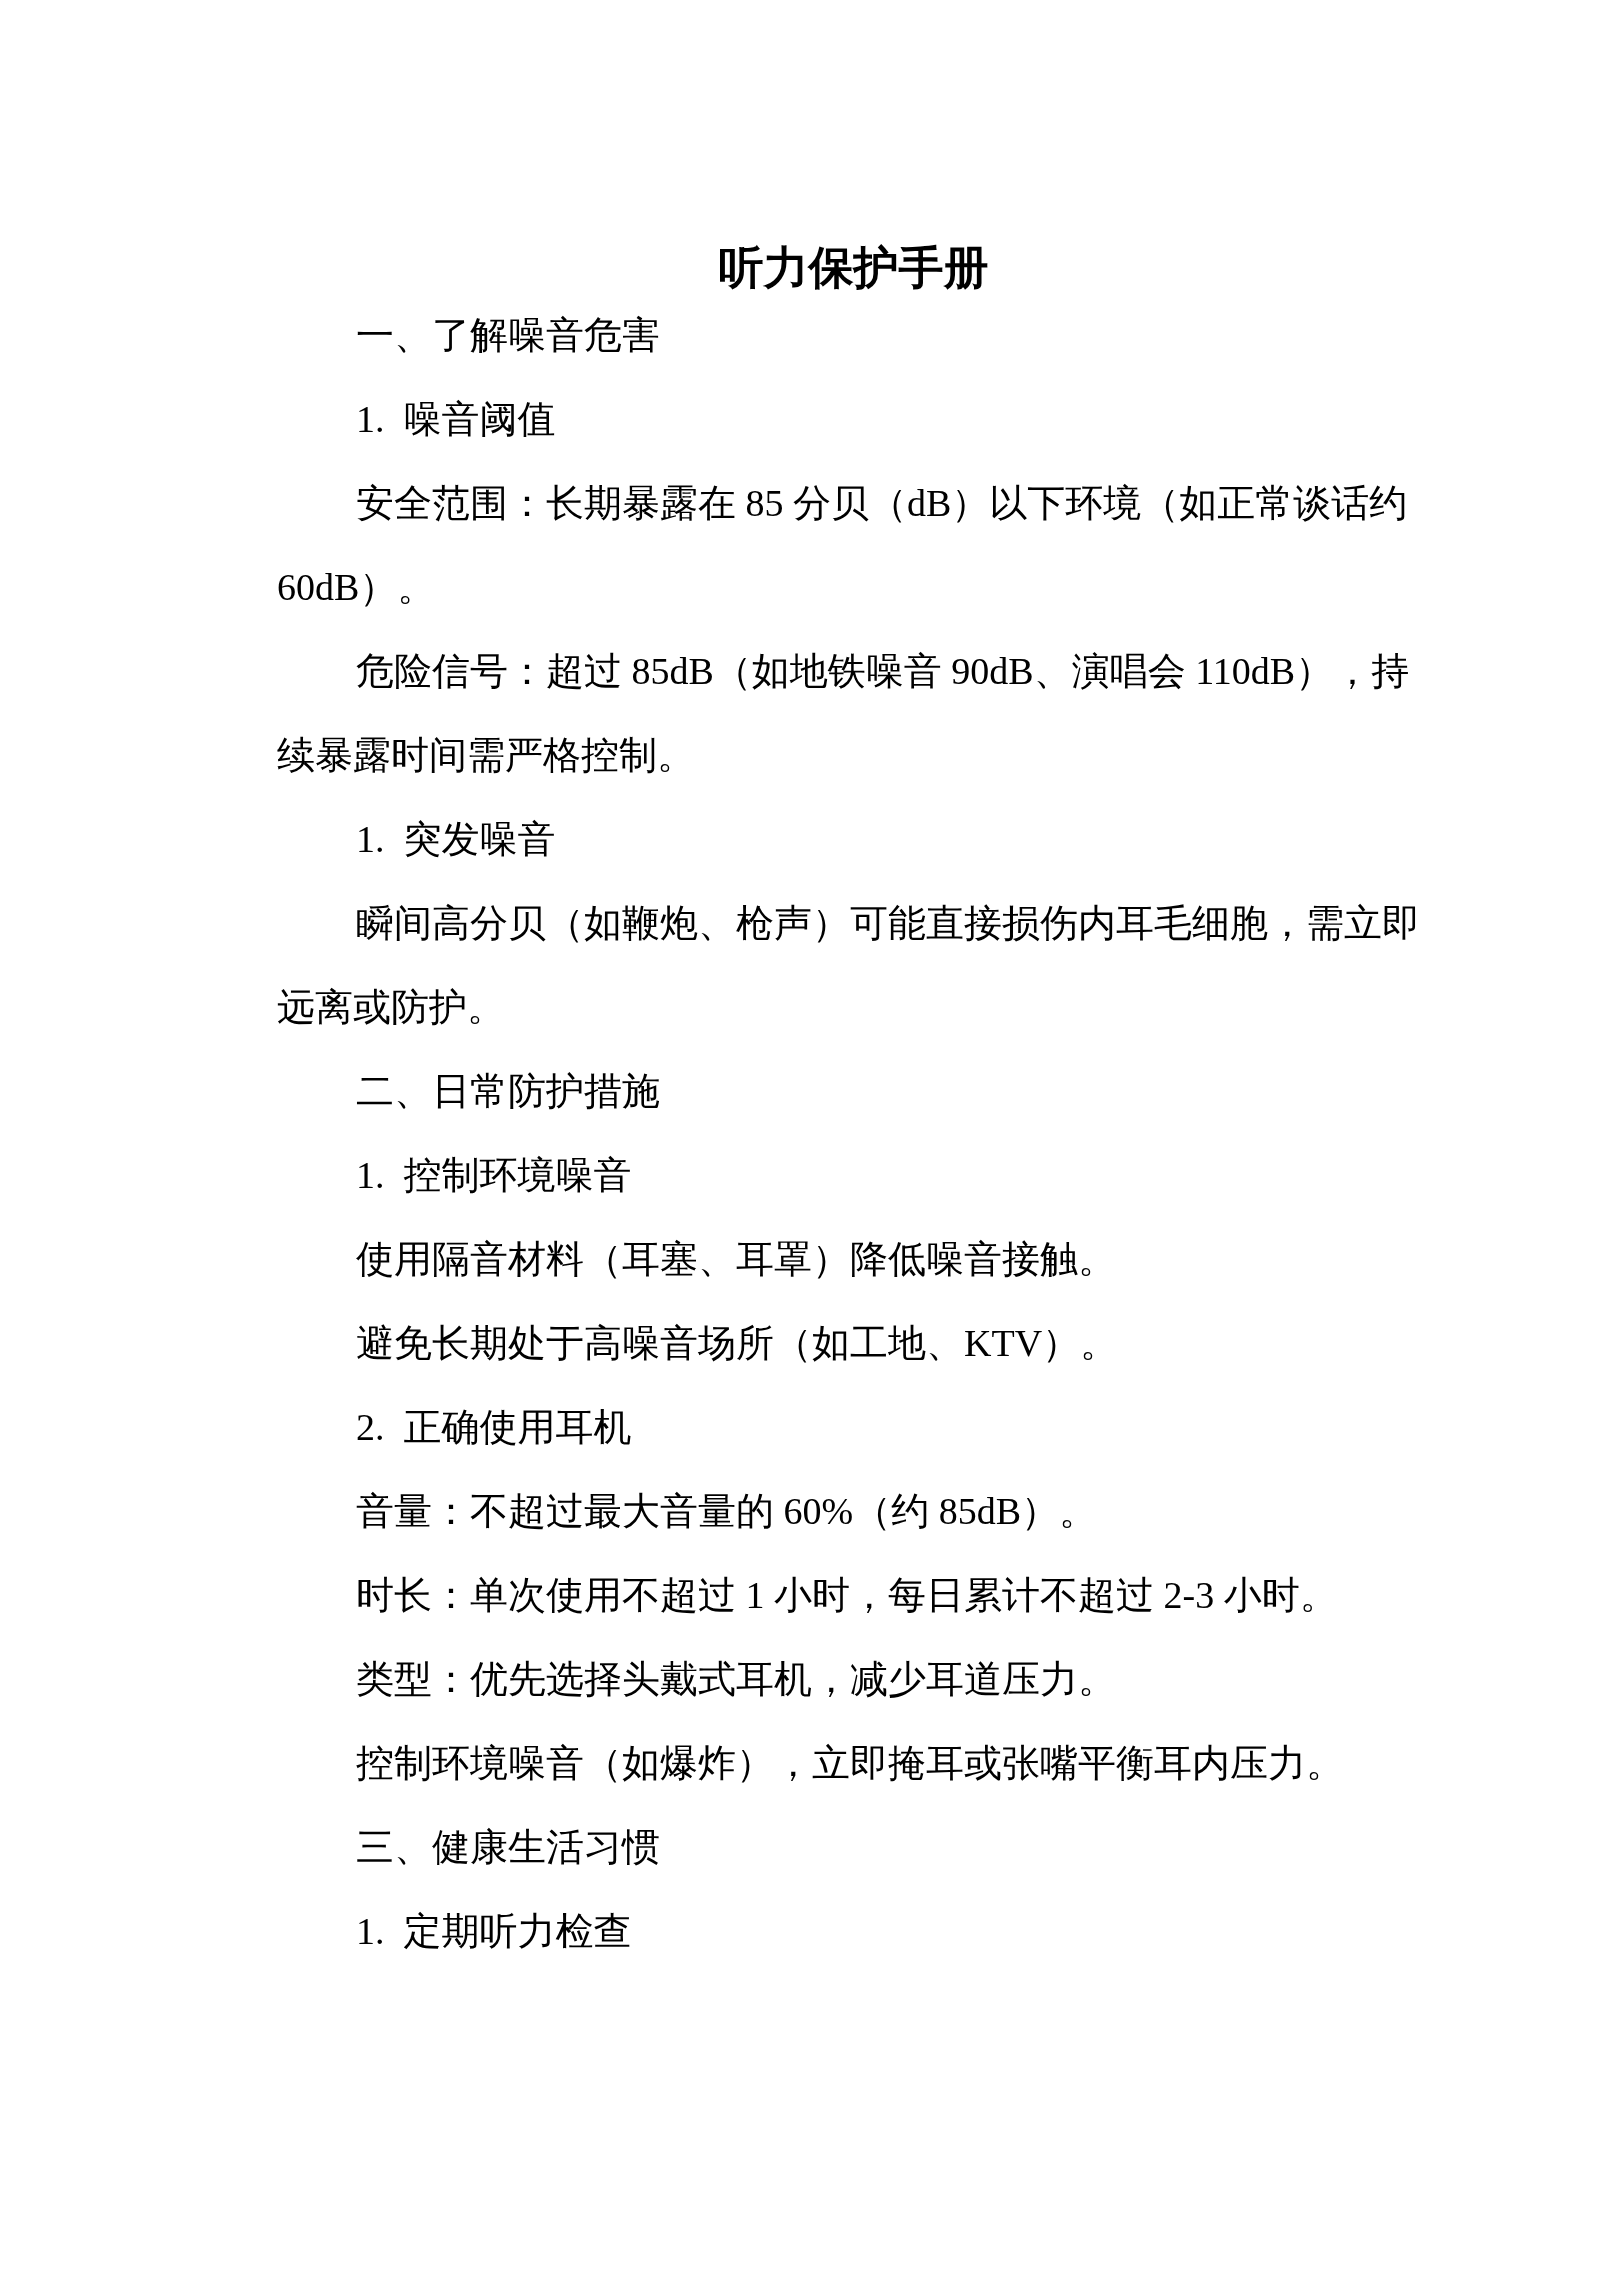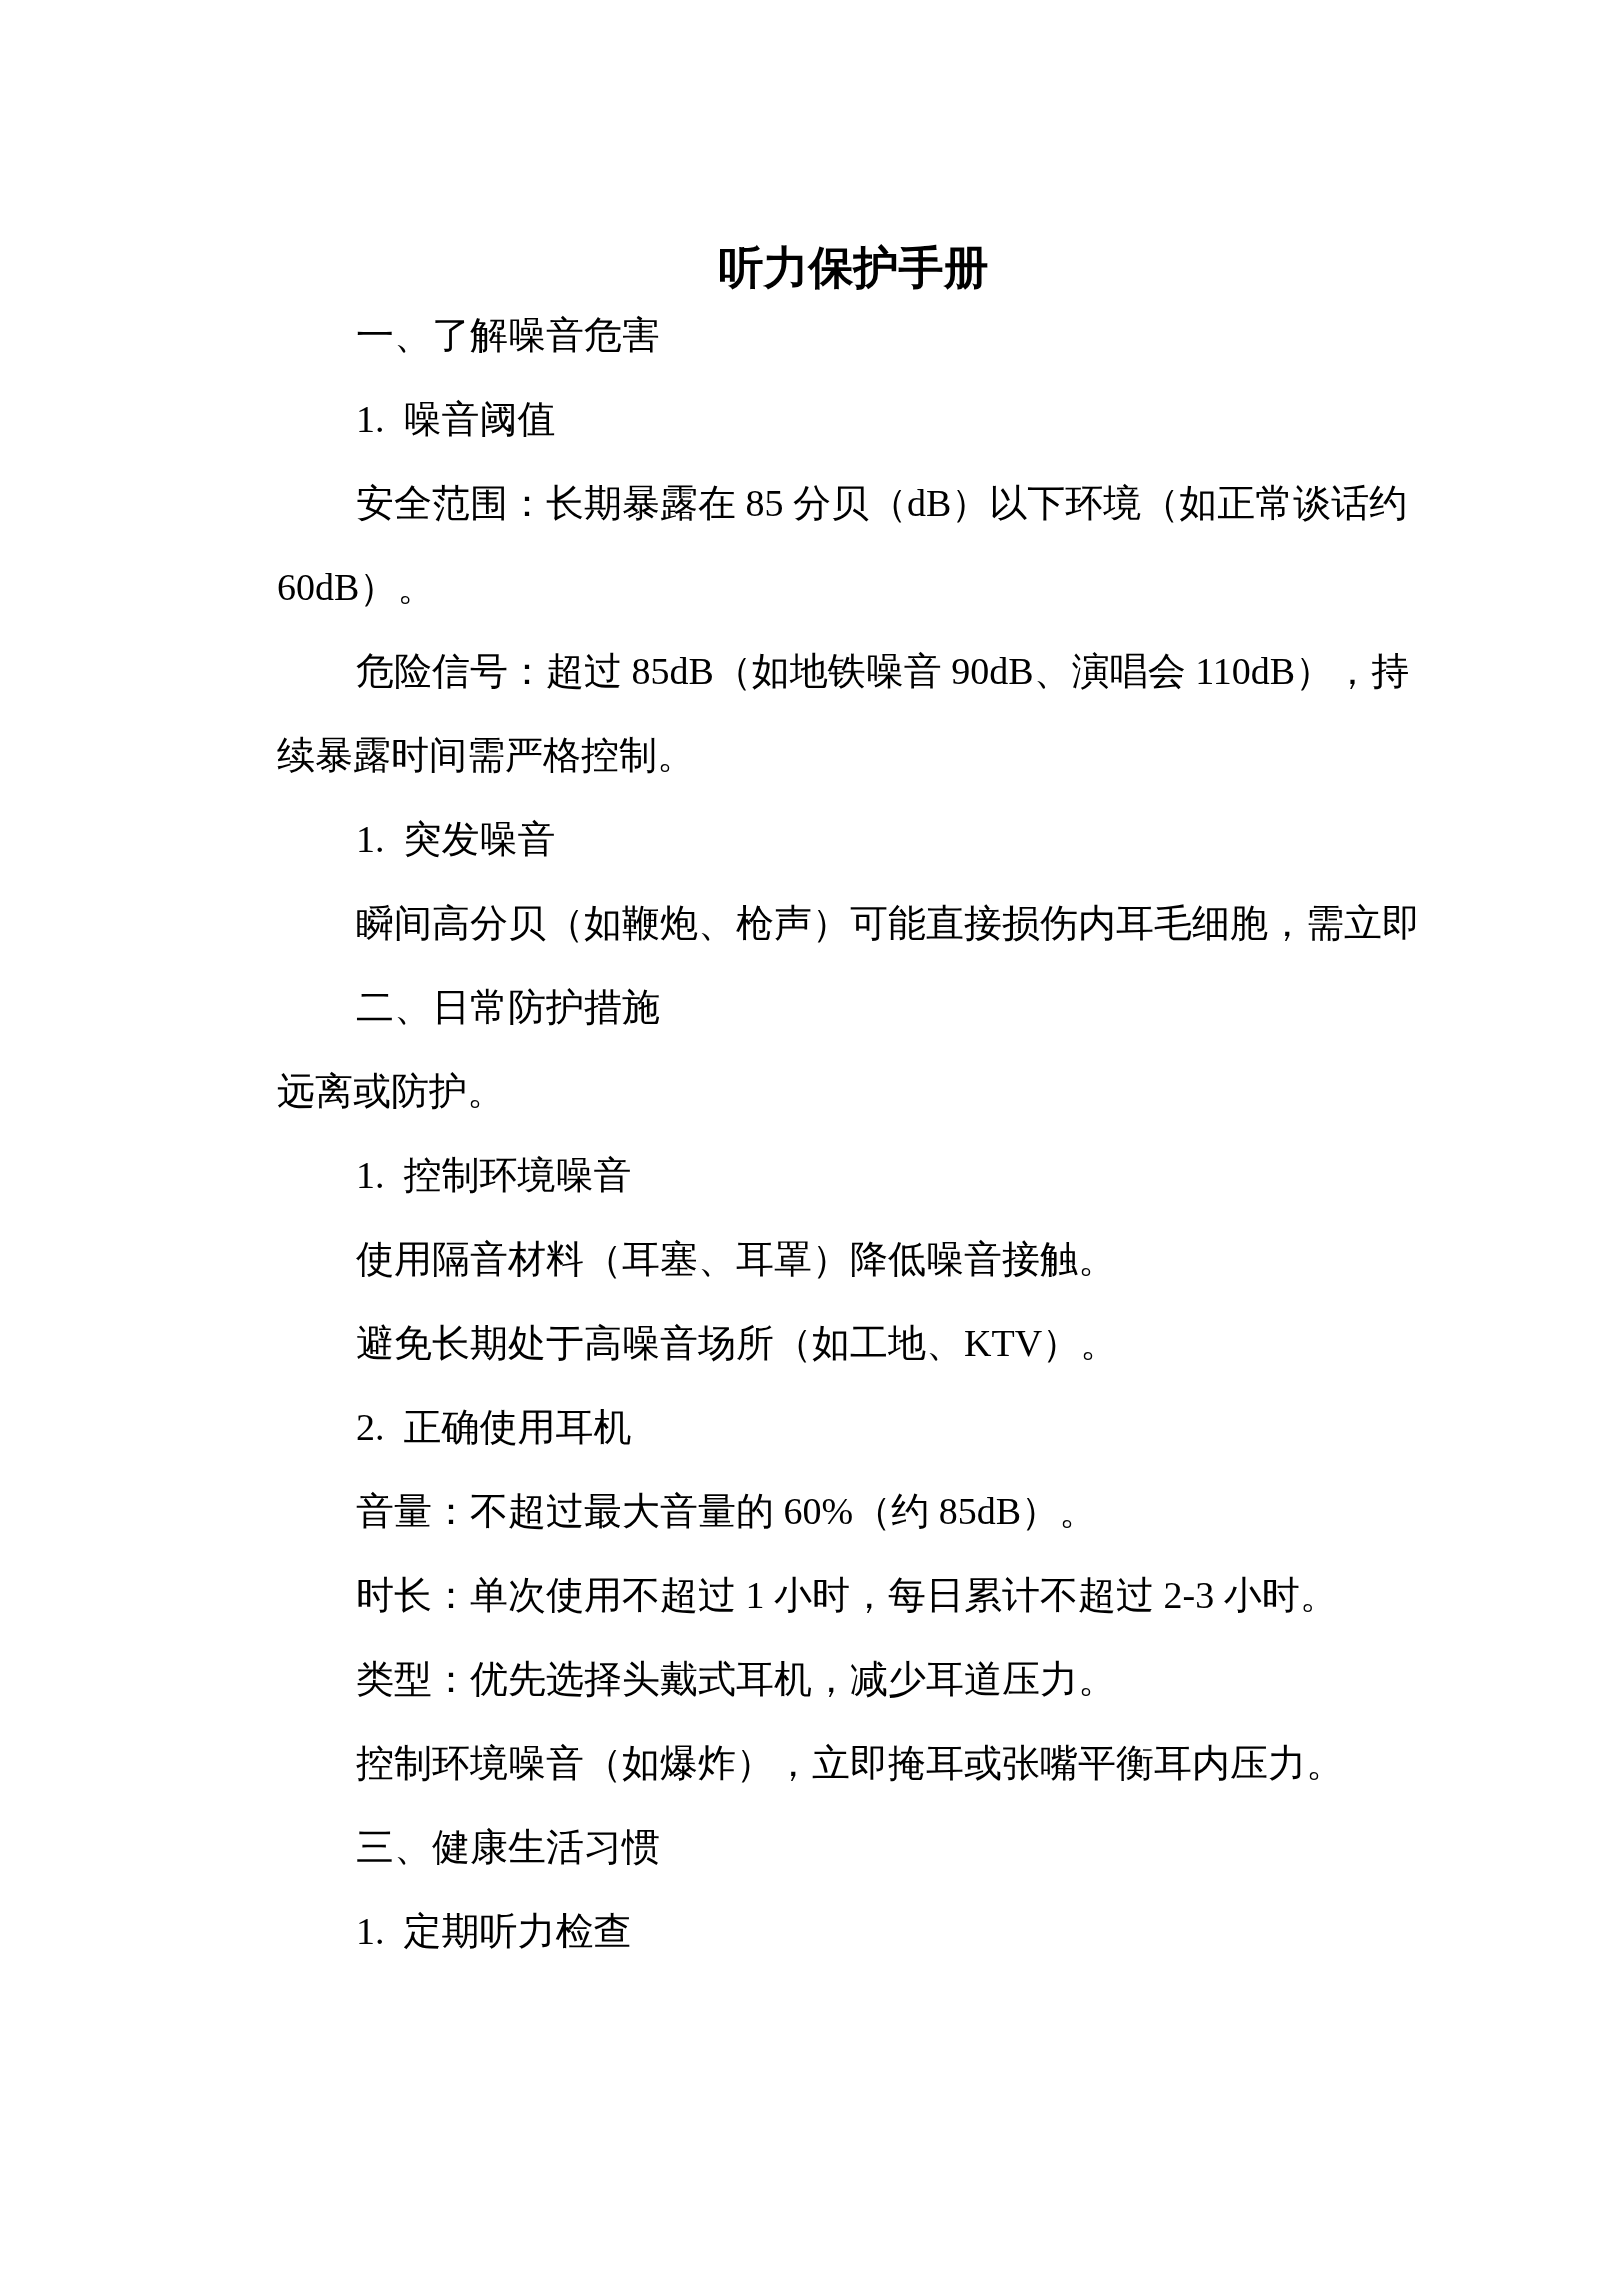--- a/index.html
+++ b/index.html
@@ -58,22 +58,22 @@
   <h1 class="doc-title">听力保护手册</h1>
   <div class="doc-body" id="doc-body">
       <div class="text-line indent">一、了解噪音危害</div>
       <div class="text-line indent">1.  噪音阈值</div>
       <div class="text-line indent">安全范围：长期暴露在 85 分贝（dB）以下环境（如正常谈话约</div>
       <div class="text-line flush">60dB）。</div>
       <div class="text-line indent">危险信号：超过 85dB（如地铁噪音 90dB、演唱会 110dB），持</div>
       <div class="text-line flush">续暴露时间需严格控制。</div>
       <div class="text-line indent">1.  突发噪音</div>
       <div class="text-line indent">瞬间高分贝（如鞭炮、枪声）可能直接损伤内耳毛细胞，需立即</div>
+      <div class="text-line flush">远离或防护。</div>
       <div class="text-line indent">二、日常防护措施</div>
-      <div class="text-line flush">远离或防护。</div>
       <div class="text-line indent">1.  控制环境噪音</div>
       <div class="text-line indent">使用隔音材料（耳塞、耳罩）降低噪音接触。</div>
       <div class="text-line indent">避免长期处于高噪音场所（如工地、KTV）。</div>
       <div class="text-line indent">2.  正确使用耳机</div>
       <div class="text-line indent">音量：不超过最大音量的 60%（约 85dB）。</div>
       <div class="text-line indent">时长：单次使用不超过 1 小时，每日累计不超过 2-3 小时。</div>
       <div class="text-line indent">类型：优先选择头戴式耳机，减少耳道压力。</div>
       <div class="text-line indent">控制环境噪音（如爆炸），立即掩耳或张嘴平衡耳内压力。</div>
       <div class="text-line indent">三、健康生活习惯</div>
       <div class="text-line indent">1.  定期听力检查</div>

